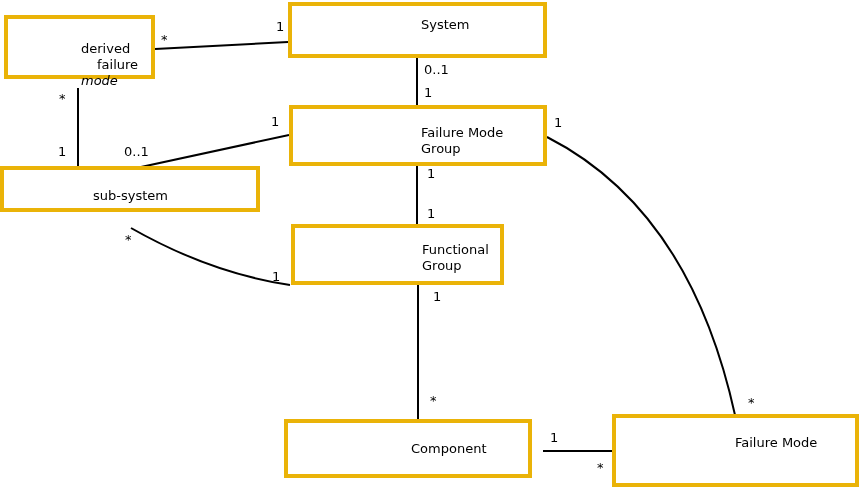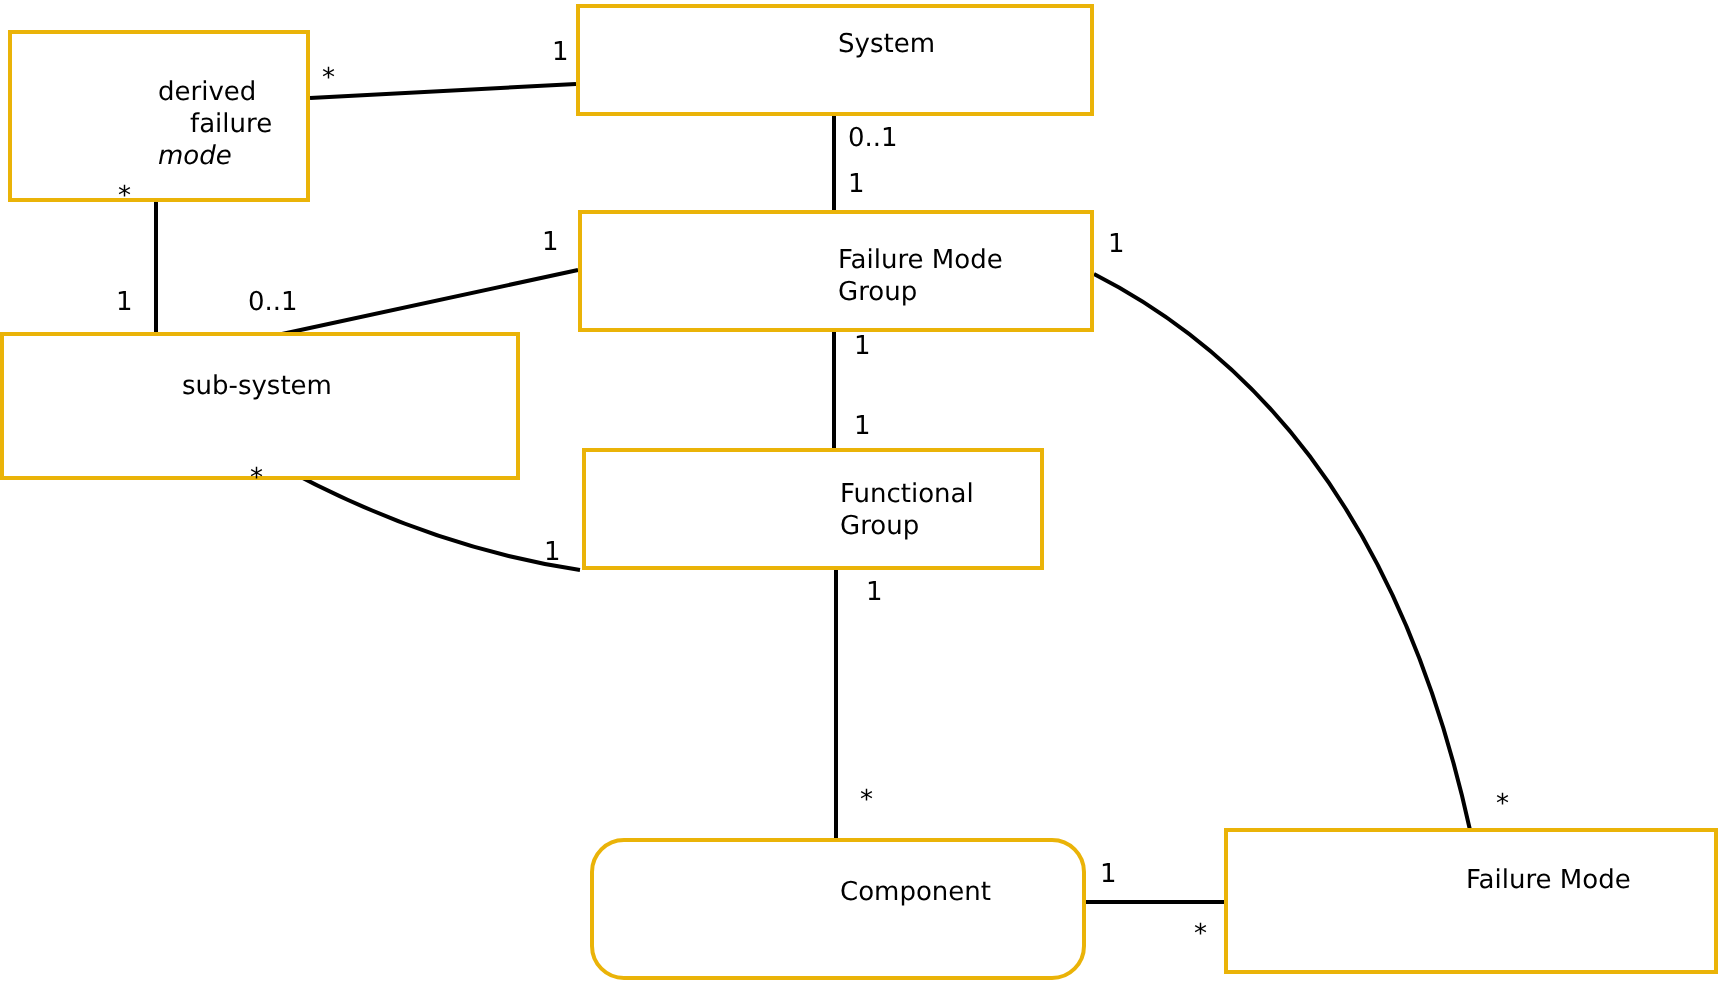--- a/index.html
+++ b/index.html
@@ -14,40 +14,40 @@
     overflow: hidden;
   }
   #edges-svg {
     position: absolute;
     left: 0; top: 0;
     width: 863px; height: 493px;
   }
   .entity {
     position: absolute;
     box-sizing: border-box;
-    border: 2px solid #eab308;
+    border: 4px solid #eab308;
     background: #ffffff;
   }
   .entity-line {
     position: absolute;
     white-space: nowrap;
     line-height: 16px;
   }
   .mult {
     position: absolute;
     white-space: nowrap;
     line-height: 16px;
   }
   
-  #box-dfm       { left: 4px;   top: 15px;  width: 151px; height: 86px; }
+  #box-dfm       { left: 4px;   top: 15px;  width: 151px; height: 64px; }
   #box-system    { left: 288px; top: 2px;   width: 259px; height: 56px; }
   #box-fmg       { left: 289px; top: 105px; width: 258px; height: 61px; }
-  #box-sub       { left: 0px;   top: 166px; width: 260px; height: 74px; }
-  #box-fg        { left: 291px; top: 224px; width: 231px; height: 61px; }
-  #box-component { left: 295px; top: 419px; width: 248px; height: 71px; border-radius: 17px; }
+  #box-sub       { left: 0px;   top: 166px; width: 260px; height: 46px; }
+  #box-fg        { left: 291px; top: 224px; width: 213px; height: 61px; }
+  #box-component { left: 284px; top: 419px; width: 248px; height: 59px; }
   #box-fm        { left: 612px; top: 414px; width: 247px; height: 73px; }
   
   #box-dfm .l0 { left: 73px;  top: 22px; }
   #box-dfm .l1 { left: 89px;  top: 38px; }
   #box-dfm .l2 { left: 73px;  top: 54px; font-style: italic; }
   #box-system .l0 { left: 129px; top: 11px; }
   #box-fmg .l0 { left: 128px; top: 16px; }
   #box-fmg .l1 { left: 128px; top: 32px; }
   #box-sub .l0 { left: 89px;  top: 18px; }
   #box-fg .l0 { left: 127px; top: 14px; }

